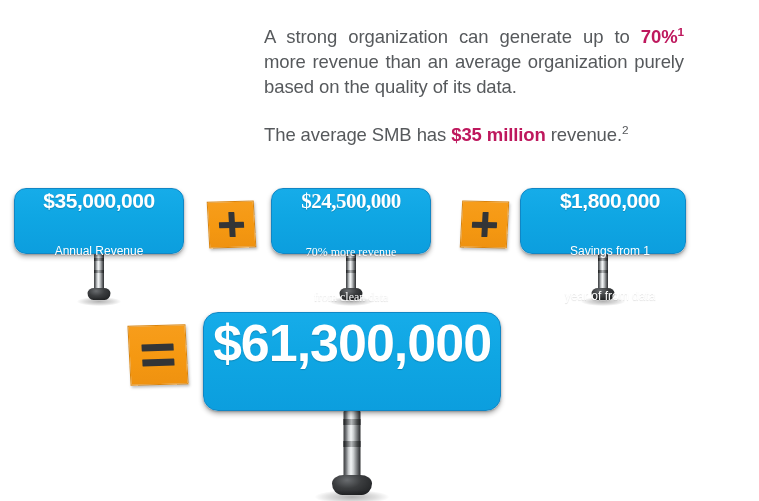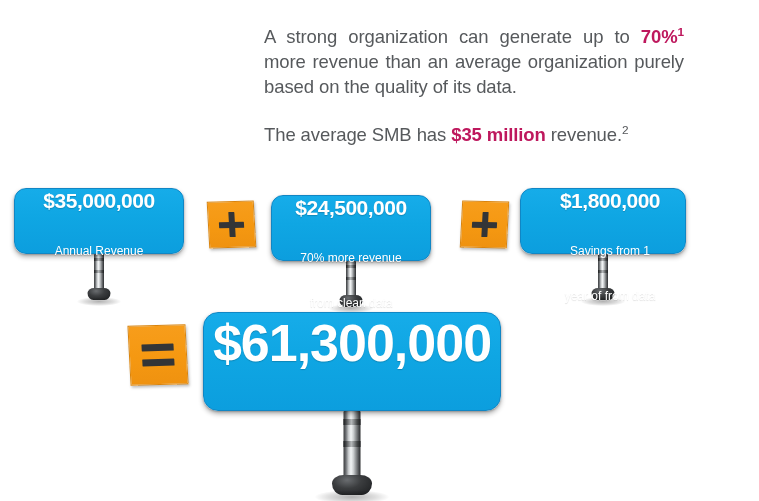--- a/index.html
+++ b/index.html
@@ -153,21 +153,21 @@
   }
   .op .bar {
     position: absolute;
     background: #333537;
     border-radius: 0.5px;
   }
 
   
   #sign-annual-revenue       { left: 14px;  top: 188px; }
   #sign-annual-revenue .board{ width: 170px; height: 66px; }
-  #sign-more-revenue         { left: 271px; top: 195px; }
+  #sign-more-revenue         { left: 271px; top: 188px; font-family: Liberation Serif, serif; }
   #sign-more-revenue .board  { width: 160px; height: 66px; }
   #sign-savings              { left: 520px; top: 188px; }
   #sign-savings .board       { width: 166px; height: 66px; padding-left: 14px; }
 
   .row1 .amount  { font-size: 21px; }
   .row1 .caption { font-size: 12px; }
 
   .row1 .post-wrap { top: 66px; width: 30px; height: 50px; }
   .row1 .post      { width: 10px; height: 38px; }
   .row1 .post .band{ height: 3px; }

